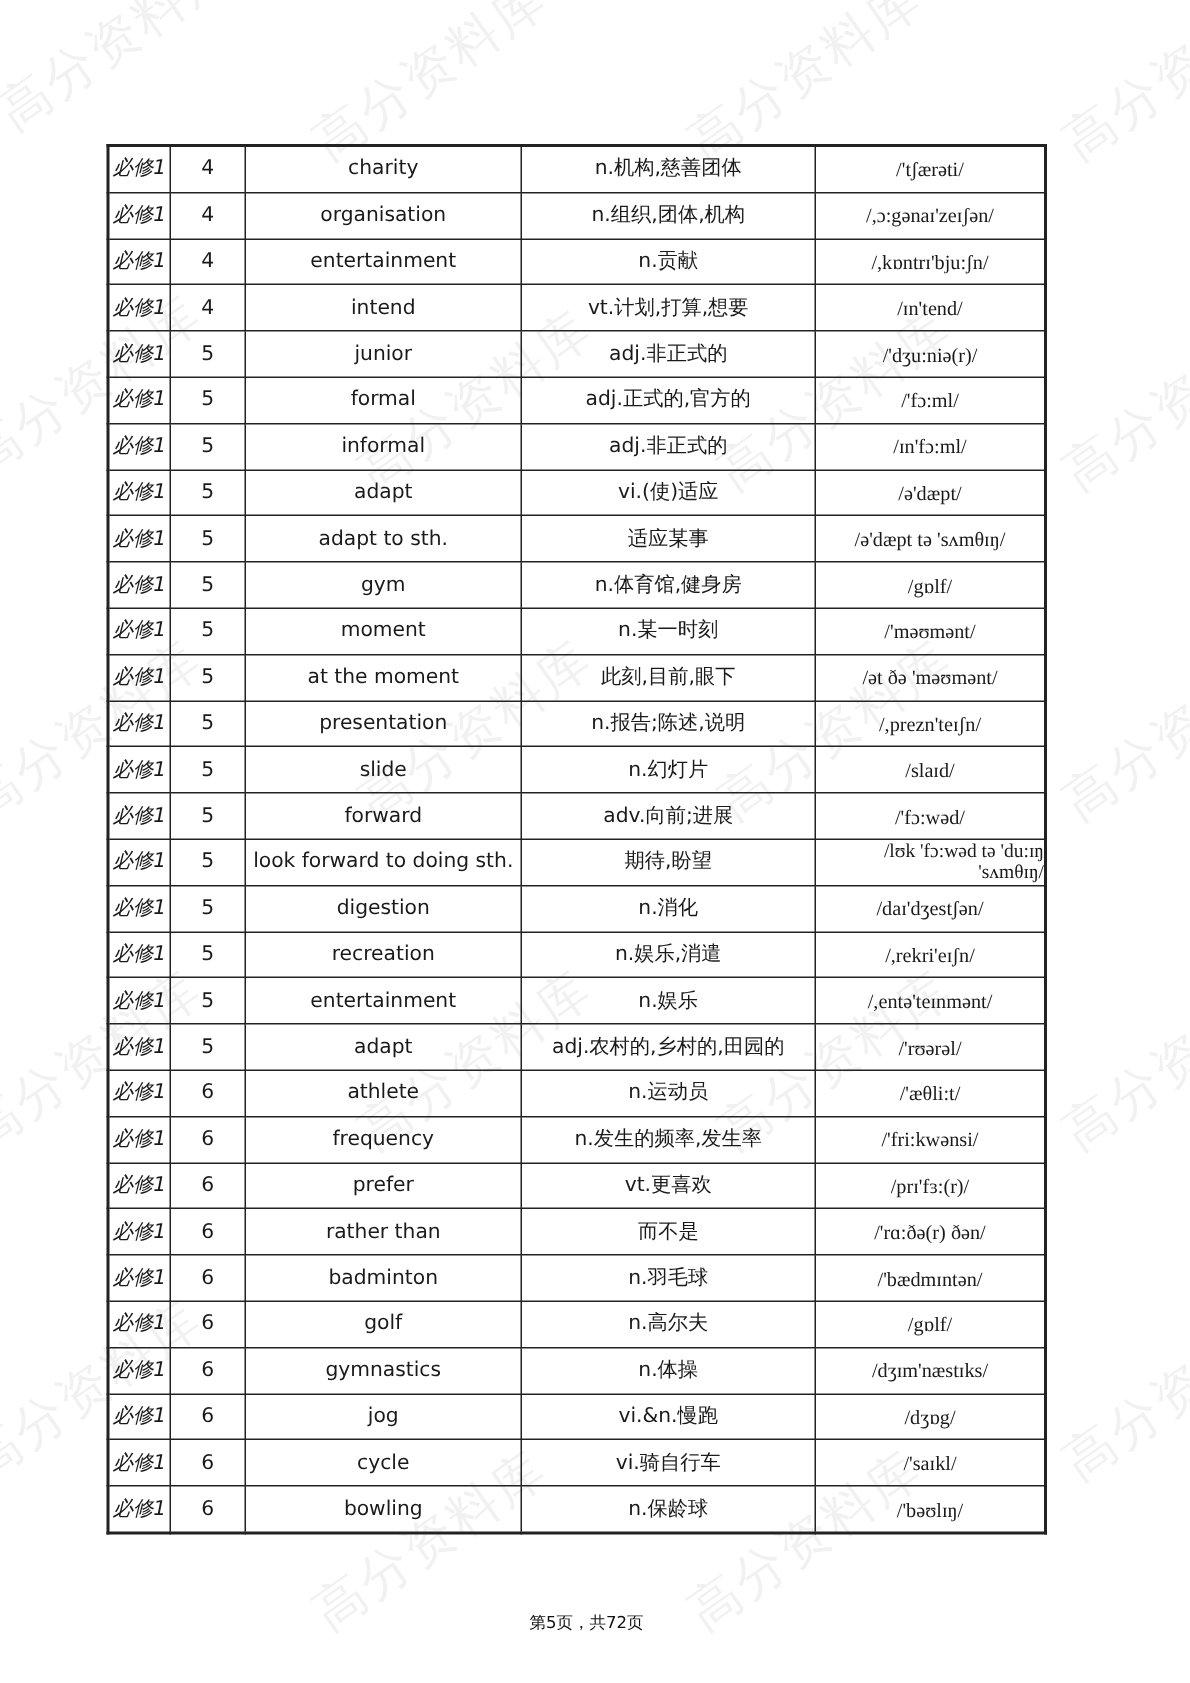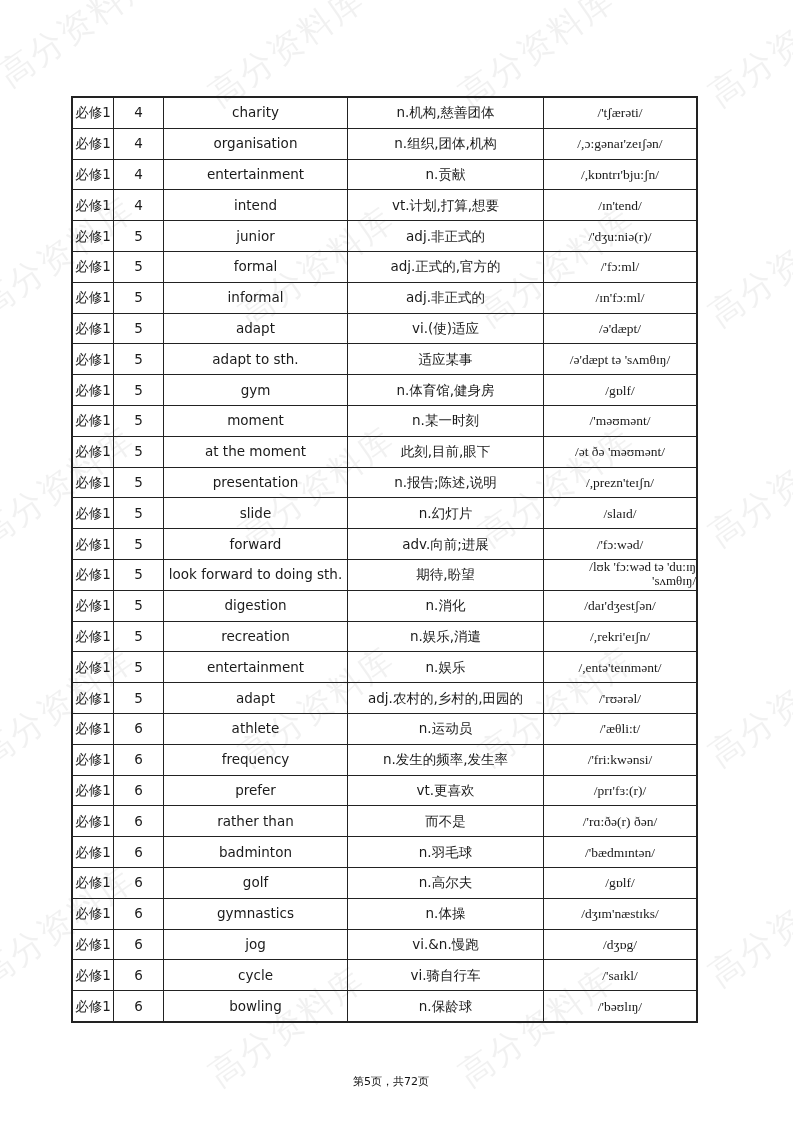--- a/index.html
+++ b/index.html
@@ -15,21 +15,21 @@
   }
   table.vocab {
     position: absolute; left: 71px; top: 96px; border-collapse: collapse; z-index: 1;
     table-layout: fixed; width: 625px;
   }
   table.vocab td {
     border: 1px solid #222; height: 29.8px; padding: 0; text-align: center; vertical-align: middle;
     font-size: 13.5px; line-height: 15px; overflow: hidden; background: transparent;
   }
   table.vocab { border: 2px solid #222; }
-  td.c-book { width: 40px; text-align: left; padding-left: 2px; font-size: 13.5px; }
+  td.c-book { width: 40px; text-align: left; padding-left: 2px; font-size: 13.5px; font-style: italic; }
   td.c-unit { width: 49px; }
   td.c-word { width: 183px; }
   td.c-mean { width: 195px; }
   td.c-ipa  { width: 152px; font-family: Liberation Serif, serif; font-size: 13px; }
   td.c-ipa.wrap { line-height: 14px; font-size: 13px; vertical-align: top; padding-top: 0; text-align: right; }
   .footer {
     position: absolute; top: 1074px; left: 0; width: 782px; text-align: center; font-size: 11px;
     color: #111; z-index: 1;
   }
 </style>

